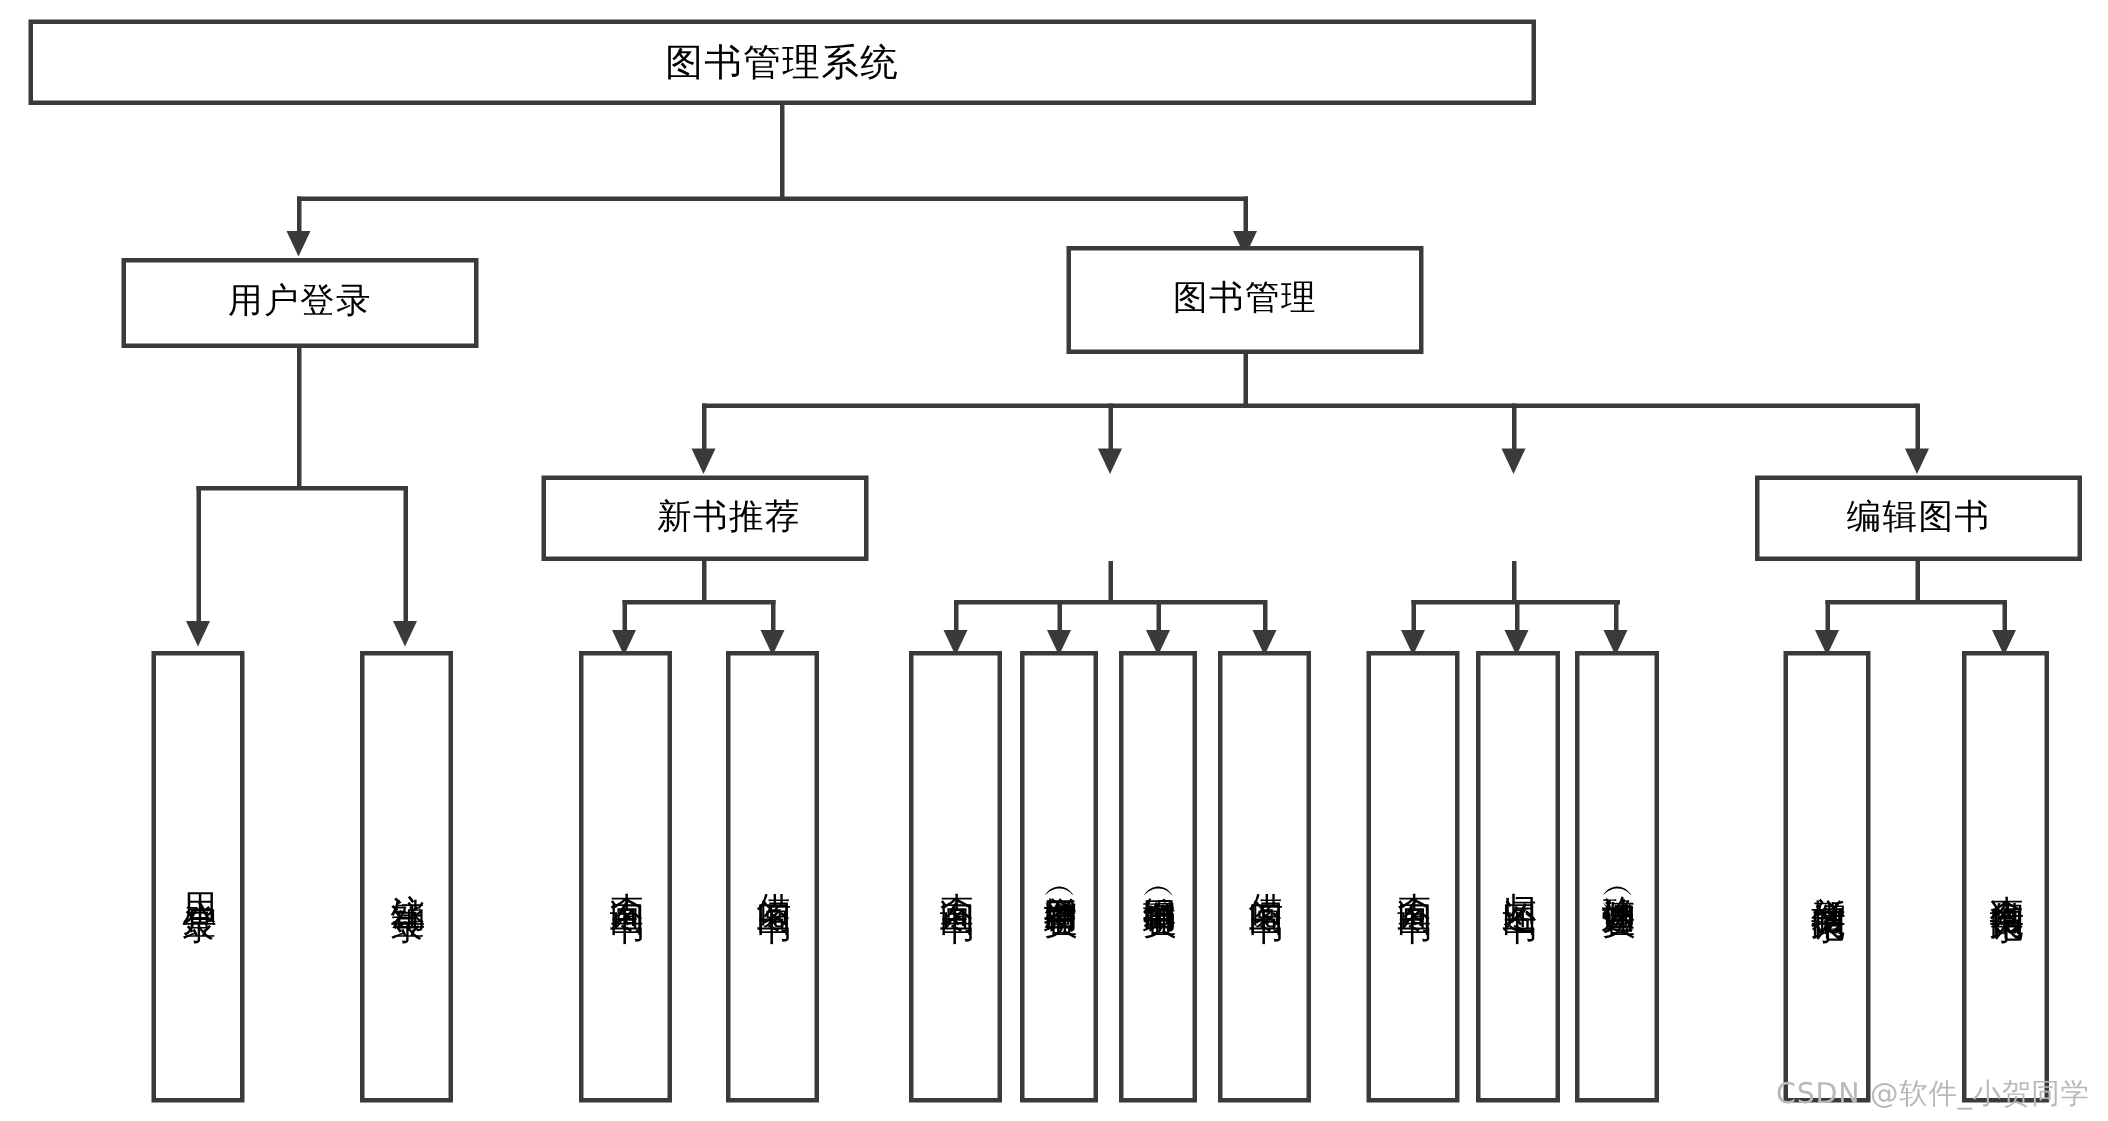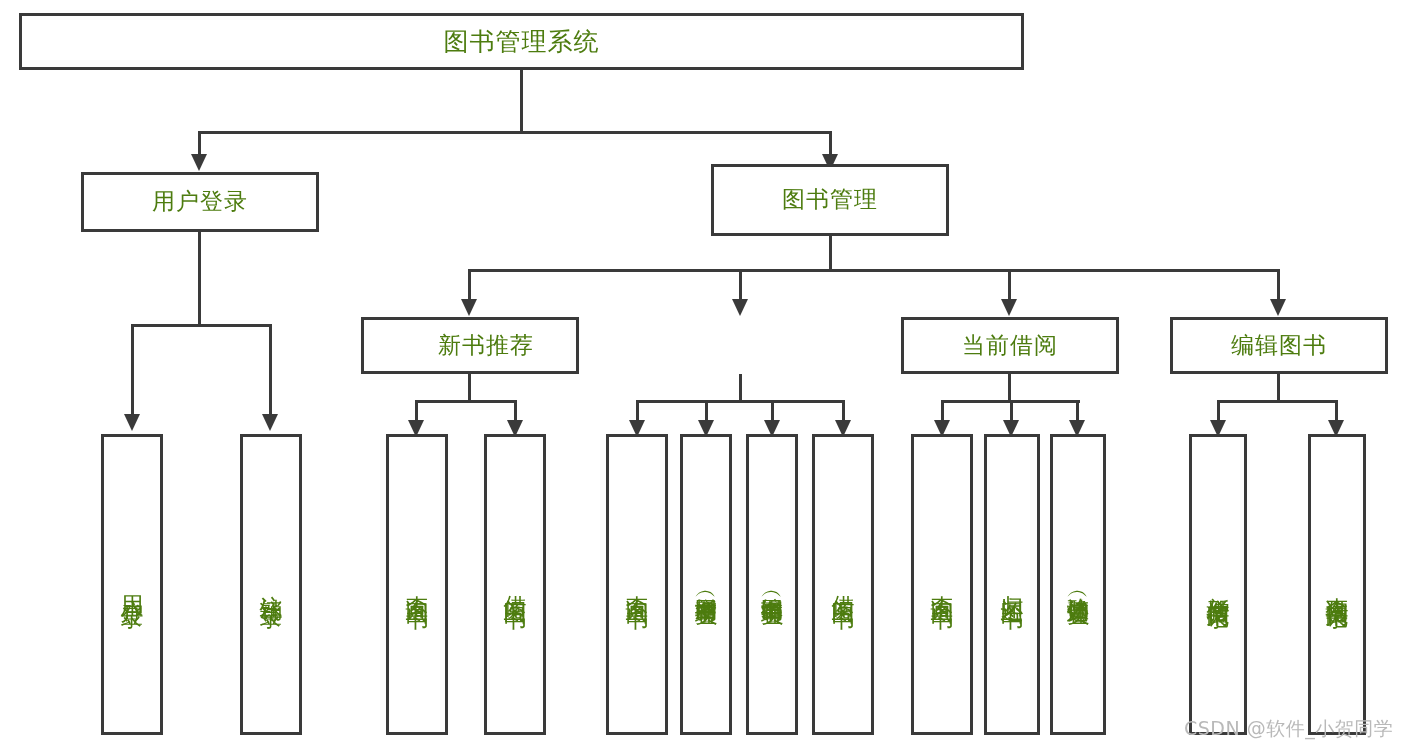--- a/index.html
+++ b/index.html
@@ -20,21 +20,21 @@
   }
   
   .node {
     position: absolute;
     box-sizing: border-box;
     background: #ffffff;
     border: 3px solid #3a3a3a;
     display: flex;
     align-items: center;
     justify-content: center;
-    color: #4d7c0f;
+    color: #000000;
     line-height: 1.12;
   }
   .node.h {               
     font-size: 23px;
     letter-spacing: 1px;
     white-space: nowrap;
   }
   .node.title {
     font-size: 25px;
   }
@@ -149,21 +149,20 @@
 
   <div class="node h title" style="left:19px; top:13px; width:1005px; height:57px;">图书管理系统</div>
 
   <div class="node h" style="left:81px; top:172px; width:238px; height:60px;">用户登录</div>
 
   <div class="node h" style="left:711px; top:164px; width:238px; height:72px;">图书管理</div>
 
   <div class="node h" style="left:361px; top:317px; width:218px; height:57px;padding-left:32px;">新书推荐</div>
 
 
-  <div class="node h" style="left:901px; top:317px; width:218px; height:57px;">当前借阅</div>
 
   <div class="node h" style="left:1170px; top:317px; width:218px; height:57px;">编辑图书</div>
 
   <div class="node v" style="left:101px; top:434px; width:62px; height:301px;">
     <span class="vtext">用户登录</span>
   </div>
   <div class="node v" style="left:240px; top:434px; width:62px; height:301px;">
     <span class="vtext">注销登录</span>
   </div>
 

